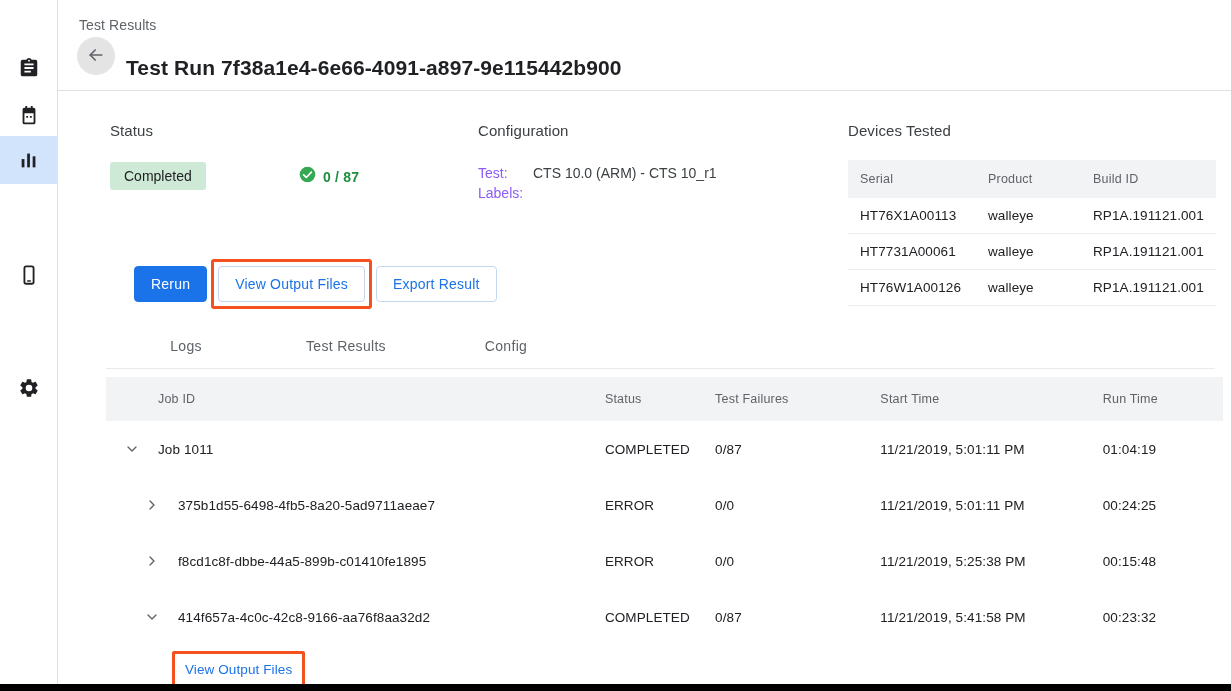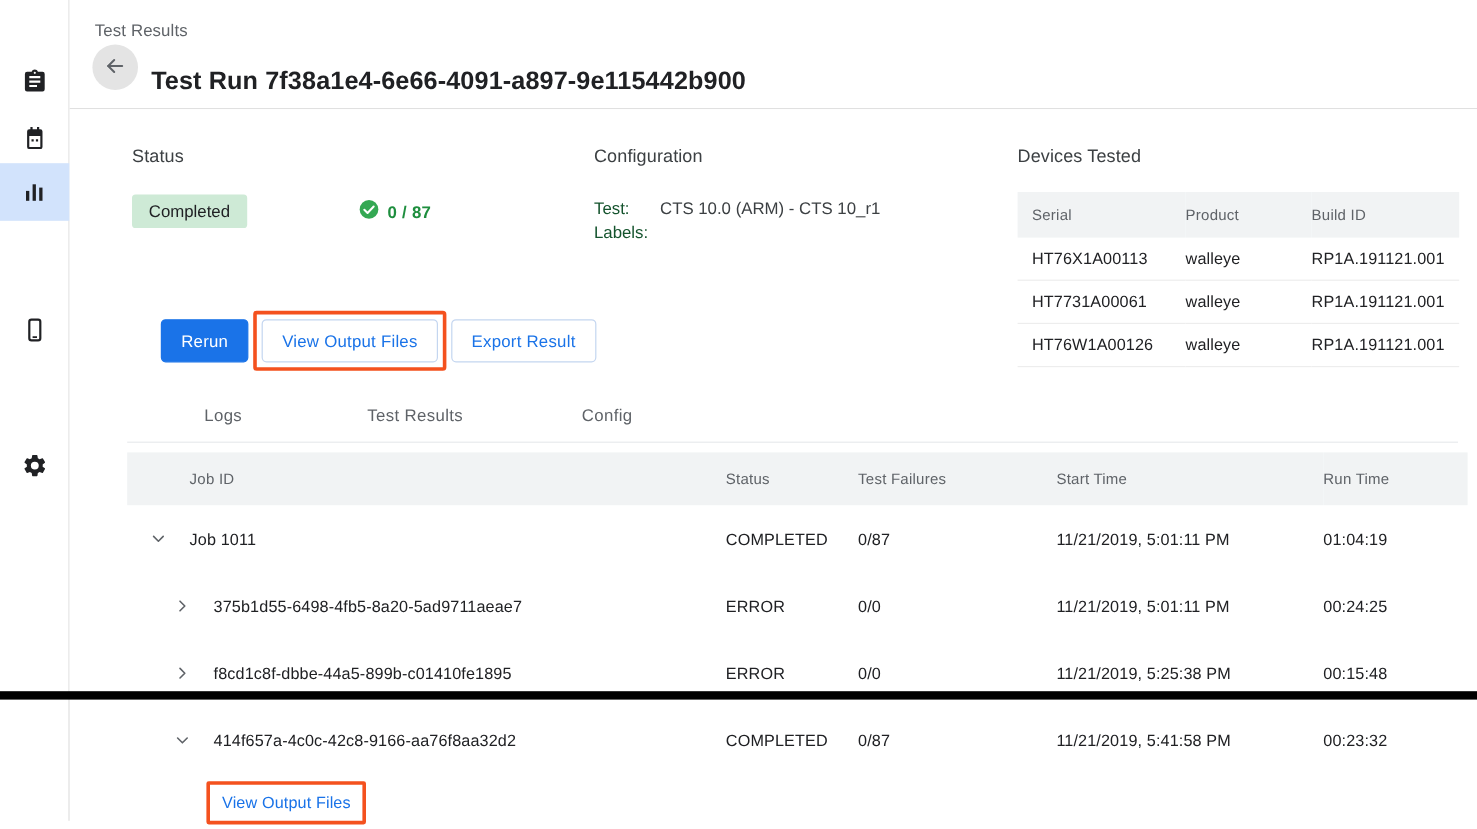--- a/index.html
+++ b/index.html
@@ -4,21 +4,21 @@
 <style>
   * { box-sizing: border-box; }
   html, body {
     margin: 0; padding: 0;
     width: 1231px; height: 691px;
     overflow: hidden;
     background: #ffffff;
     font-family: "Liberation Sans", sans-serif;
     color: #3c4043;
   }
-  #app { position: relative; width: 1231px; height: 583px; background: #fff; border-radius: 15px; }
+  #app { position: relative; width: 1231px; height: 691px; background: #fff; border-radius: 15px; }
 
   
   .sidebar {
     position: absolute; left: 0; top: 0; width: 58px; height: 684px;
     background: #fff; border-right: 1px solid #e0e0e0;
   }
   .side-item {
     position: absolute; left: 0; width: 58px; height: 48px;
     display: flex; align-items: center; justify-content: center;
     cursor: pointer;
@@ -46,21 +46,21 @@
     font-size: 21px; color: #202124; letter-spacing: .1px; white-space: nowrap;
   }
 
   
   .content { position: absolute; left: 58px; top: 91px; right: 0; bottom: 7px; background: #fff; }
   .section-title {
     font-size: 15px; color: #3c4043; letter-spacing: .1px;
   }
 
   .col-status { position: absolute; left: 52px; top: 31px; width: 360px; }
-  .col-config { position: absolute; left: 437px; top: 31px; width: 360px; }
+  .col-config { position: absolute; left: 420px; top: 31px; width: 360px; }
   .col-devices { position: absolute; left: 790px; top: 31px; width: 370px; }
 
   .status-row { position: relative; margin-top: 23px; height: 30px; }
   .badge {
     display: inline-block; padding: 7px 14px; border-radius: 3px;
     background: #ceead6; color: #202124; font-size: 14px; line-height: 1;
   }
   .pass-group {
     position: absolute; left: 189px; top: 4px;
     display: flex; align-items: center; gap: 7px;
@@ -75,21 +75,21 @@
   }
   .btn-filled { background: #1a73e8; color: #fff; border: 1px solid #1a73e8; margin-left: 24px; }
   .btn-outline { background: #fff; color: #1a73e8; border: 1px solid #c4d6f0; }
   .hl-wrap {
     position: relative; padding: 4px; margin: 0 4px;
     border: 3px solid #f4511e; border-radius: 3px;
   }
 
   .cfg-table { margin-top: 24px; font-size: 14px; color: #3c4043; }
   .cfg-row { display: flex; line-height: 20px; }
-  .cfg-key { width: 55px; color: #14532d; }
+  .cfg-key { width: 55px; color: #8b5cf6; }
   .cfg-val { color: #3c4043; }
 
   
   .dev-table { margin-top: 21px; width: 368px; border-collapse: collapse; }
   .dev-table th {
     background: #f1f3f4; color: #5f6368; font-size: 12.5px; font-weight: normal;
     text-align: left; padding: 12px 8px 12px 0; letter-spacing: .2px;
   }
   .dev-table th:first-child, .dev-table td:first-child { padding-left: 12px; }
   .dev-table td {

